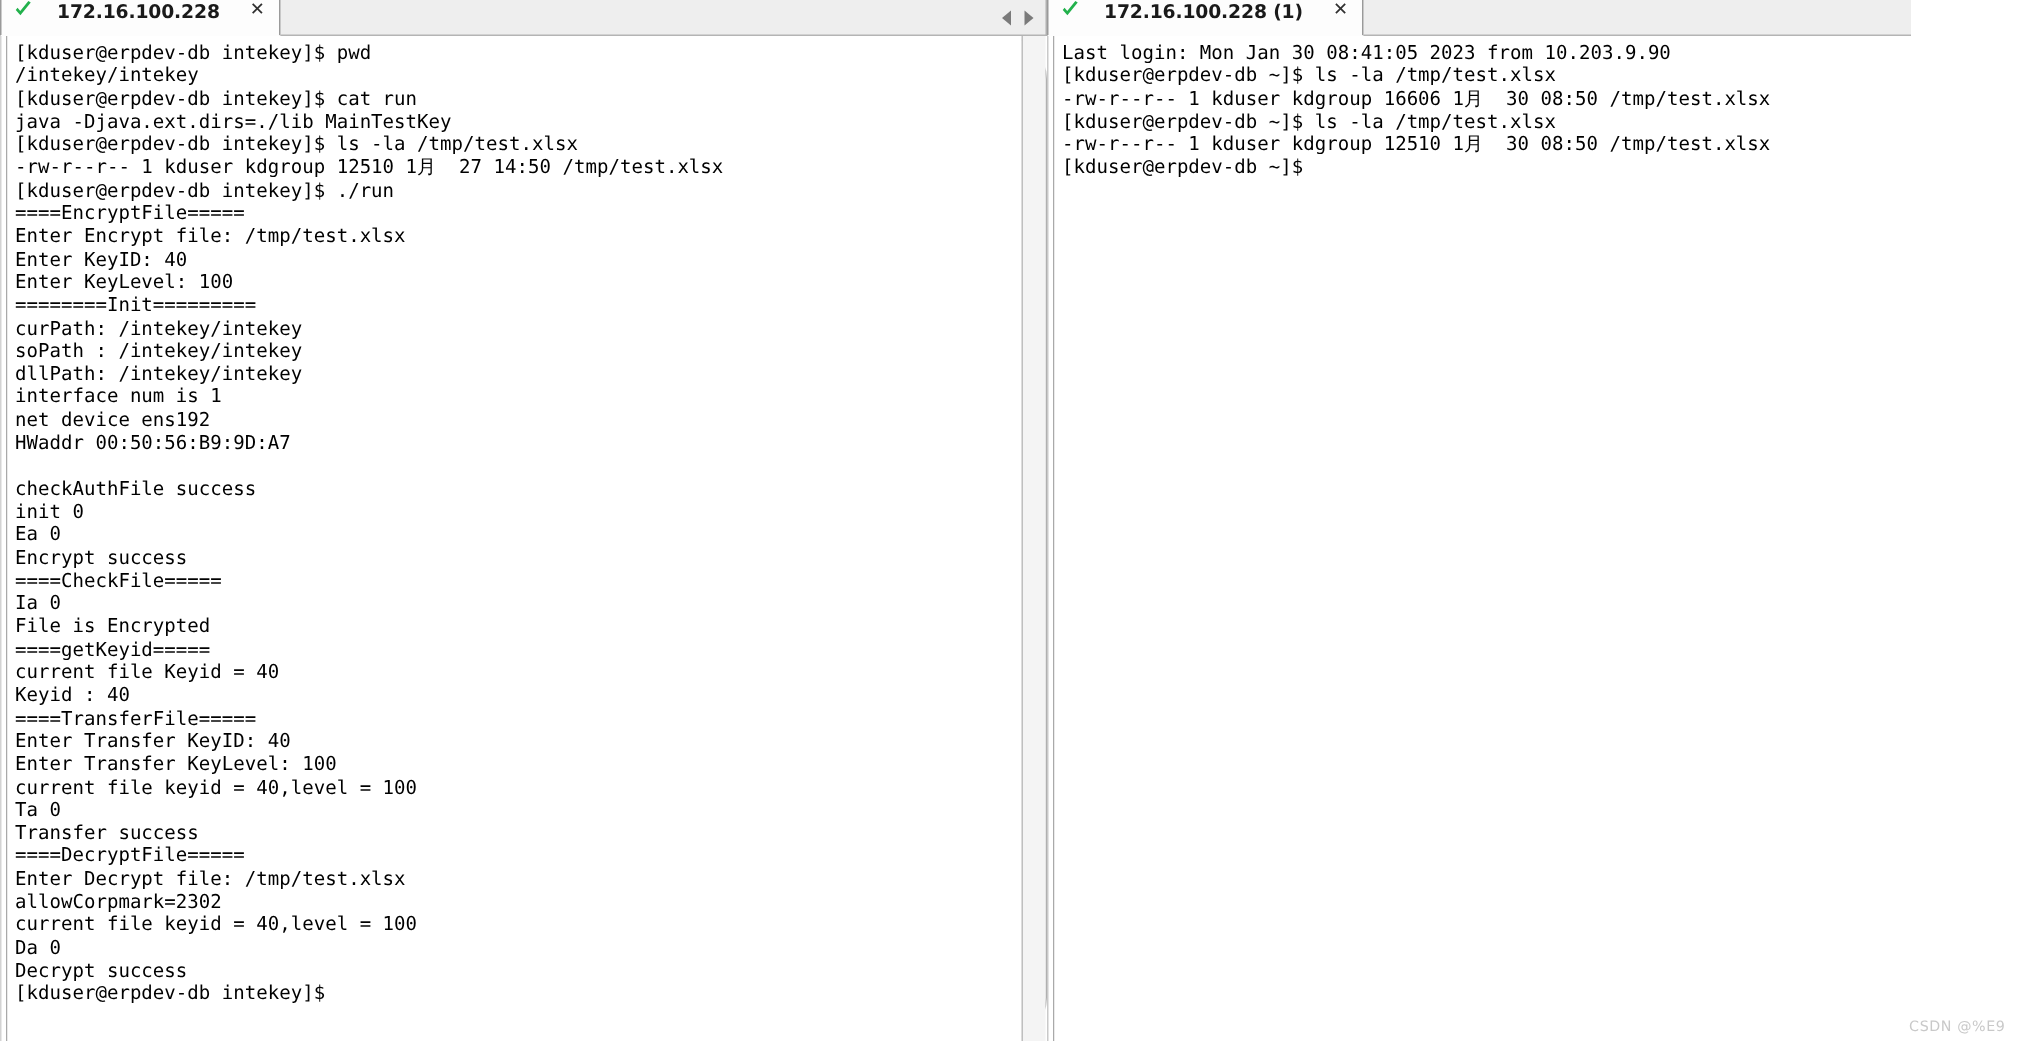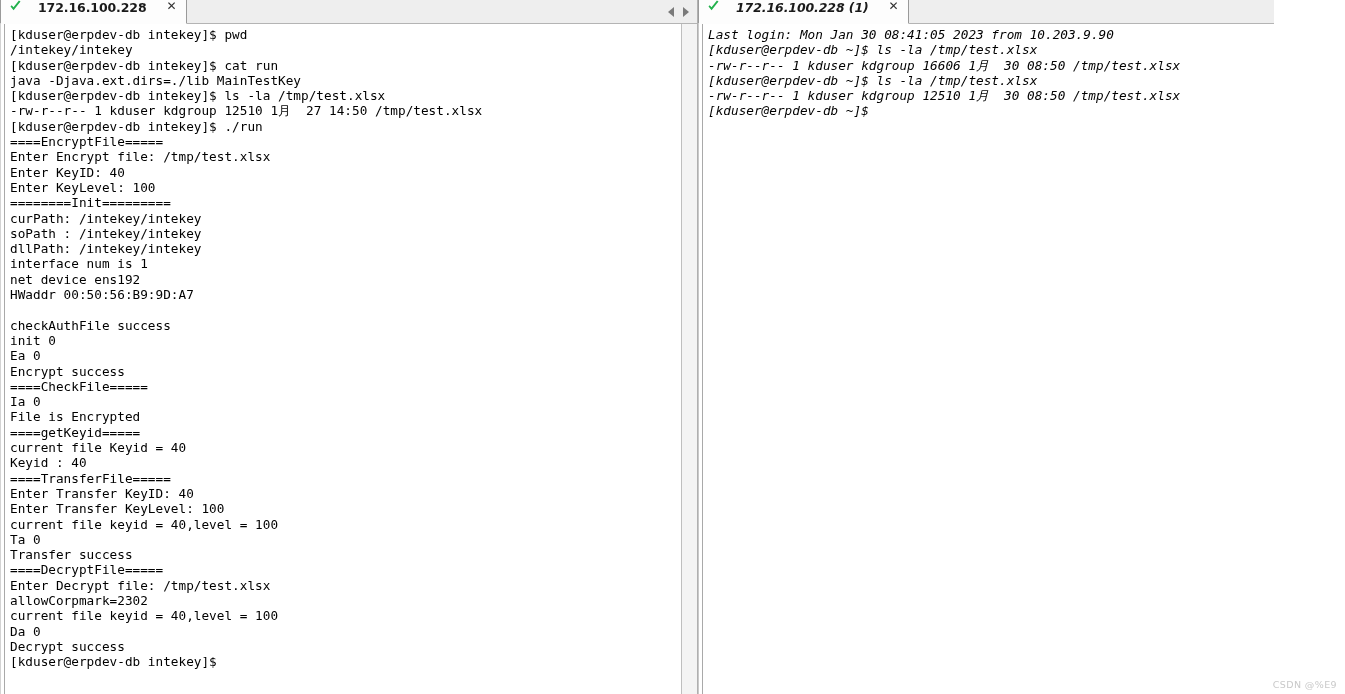--- a/index.html
+++ b/index.html
@@ -21,21 +21,21 @@
 
   
   .panel {
     position: absolute;
     top: 0;
     height: 694px;
     background: #ffffff;
     box-sizing: border-box;
   }
   #panel-left  { left: 0px;   width: 698px; }
-  #panel-right { left: 698px; width: 576px; font-style: italic; }
+  #panel-right { left: 698px; width: 576px; }
 
   
   .tabbar {
     position: relative;
     height: 24px;
     background: #eeeeee;
     border-bottom: 1px solid #b4b4b4;
     box-sizing: border-box;
     display: flex;
     align-items: stretch;
@@ -110,21 +110,21 @@
   }
 
   
   .term-wrap {
     position: relative;
     height: 670px;
     box-sizing: border-box;
     background: #ffffff;
     display: flex;
   }
-  #panel-left .term-wrap { border-right: 1px solid #b0b0b0; }
+  #panel-left .term-wrap { border-right: 1px solid #b0b0b0; border-radius: 29px; }
 
   .term-leftrule {
     width: 5px;
     flex: 0 0 5px;
     background: #ffffff;
     border-left: 1px solid #d3d3d3;
     border-right: 1px solid #a9a9a9;
     box-sizing: border-box;
   }
 

